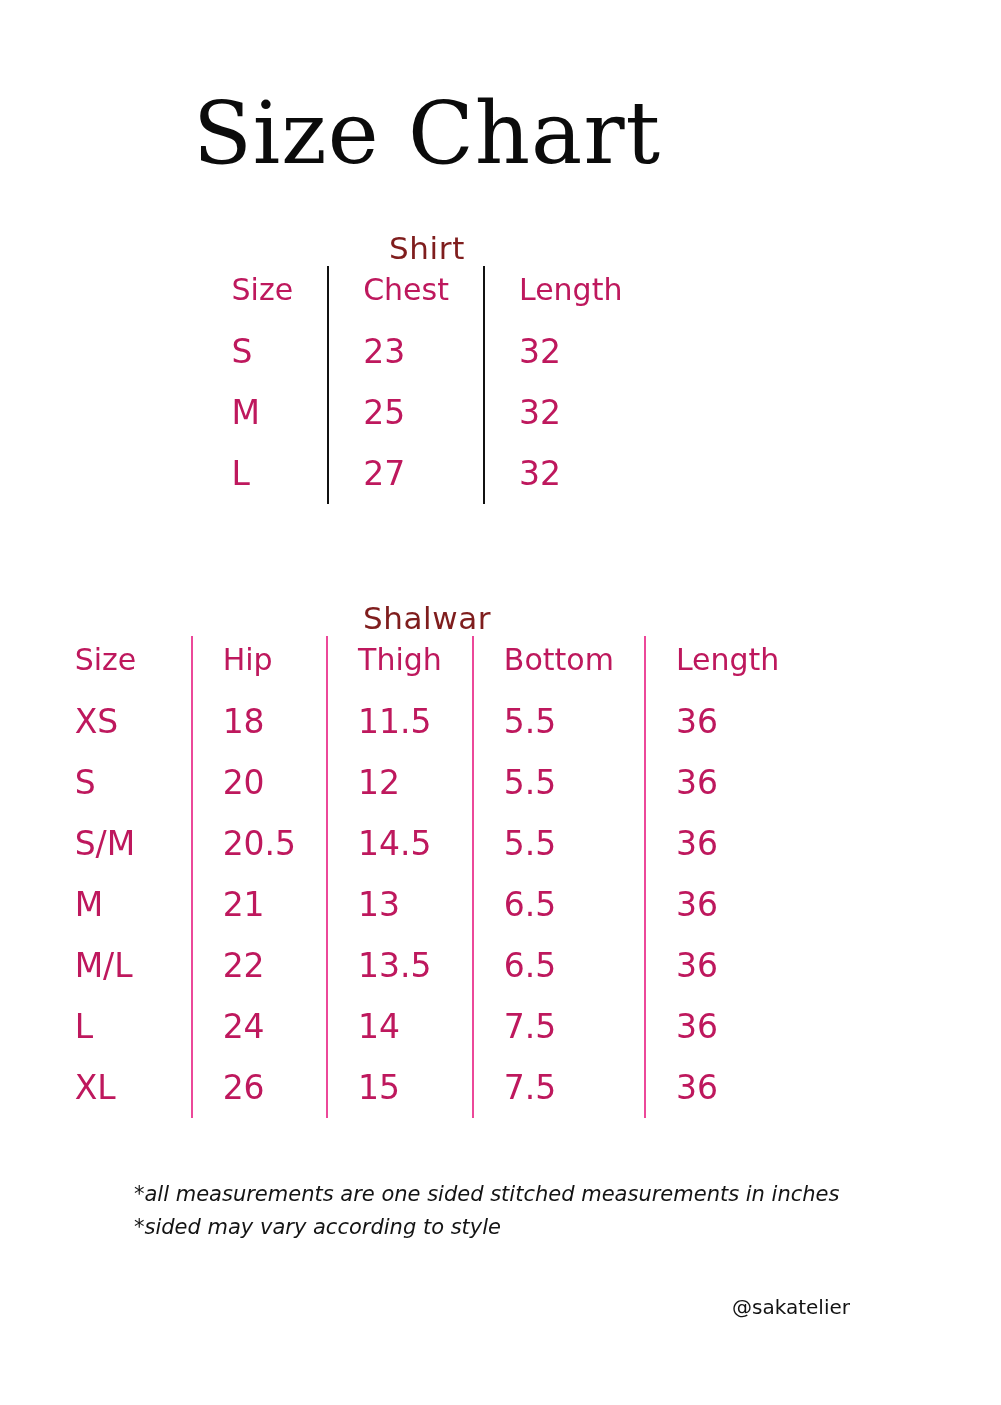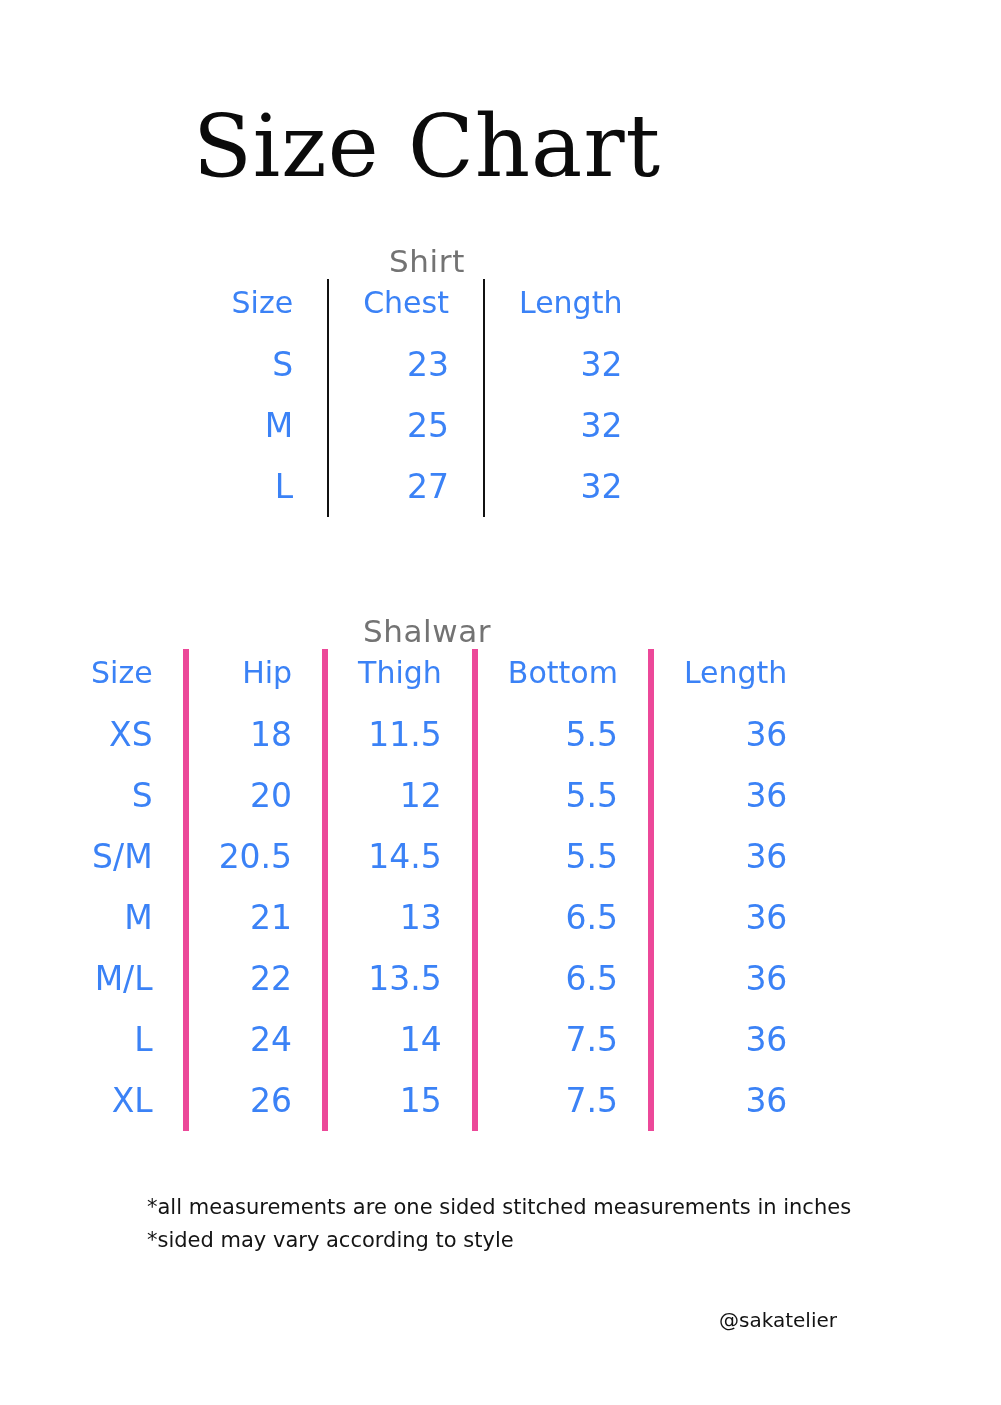--- a/index.html
+++ b/index.html
@@ -13,21 +13,21 @@
     font-family: "DejaVu Sans", sans-serif;
     color: #0d0d0d;
     position: relative;
     overflow: hidden;
   }
 
   .page {
     width: 854px;
     height: 1405px;
     box-sizing: border-box;
-    padding: 17px;
+    padding: 4px;
     position: relative;
   }
 
   .doc-title {
     text-align: center;
     font-family: "DejaVu Serif", serif;
     font-size: 86px;
     font-weight: 400;
     letter-spacing: 1px;
     margin: 0;
@@ -38,36 +38,36 @@
 
   .section {
     margin-top: 0;
   }
 
   .section-title {
     text-align: center;
     font-size: 31px;
     font-weight: 500;
     letter-spacing: 0.6px;
-    color: #737373;
+    color: #7f1d1d;
   }
 
   
   .shirt-wrap {
     margin-top: 52px;
   }
   table.size-table {
     border-collapse: collapse;
     margin: 0 auto;
   }
   table.size-table th,
   table.size-table td {
     font-weight: 400;
-    text-align: right;
-    color: #3b82f6;
+    text-align: left;
+    color: #be185d;
     border: none;
     white-space: nowrap;
   }
 
   
   .shirt-table {
     margin-top: 24px;
   }
   .shirt-table th {
     font-size: 30px;
@@ -102,35 +102,35 @@
     font-size: 30px;
     padding: 6px 30px 14px 30px;
     border-bottom: 2px solid #111;
   }
   .shalwar-table td {
     font-size: 33px;
     padding: 11px 30px;
   }
   .shalwar-table th.col-div,
   .shalwar-table td.col-div {
-    border-left: 6px solid #ec4899;
+    border-left: 2px solid #ec4899;
   }
   .shalwar-table th:first-child,
   .shalwar-table td:first-child {
     min-width: 86px;
   }
 
   .notes {
     margin-top: 60px;
     padding-left: 130px;
     font-size: 21px;
     line-height: 1.55;
     color: #141414;
   }
-  .notes div { white-space: nowrap; }
+  .notes div { white-space: nowrap; font-style: italic; }
 
   .handle {
     margin-top: 52px;
     text-align: right;
     font-size: 20px;
     color: #131313;
   }
 </style>
 </head>
 <body>

